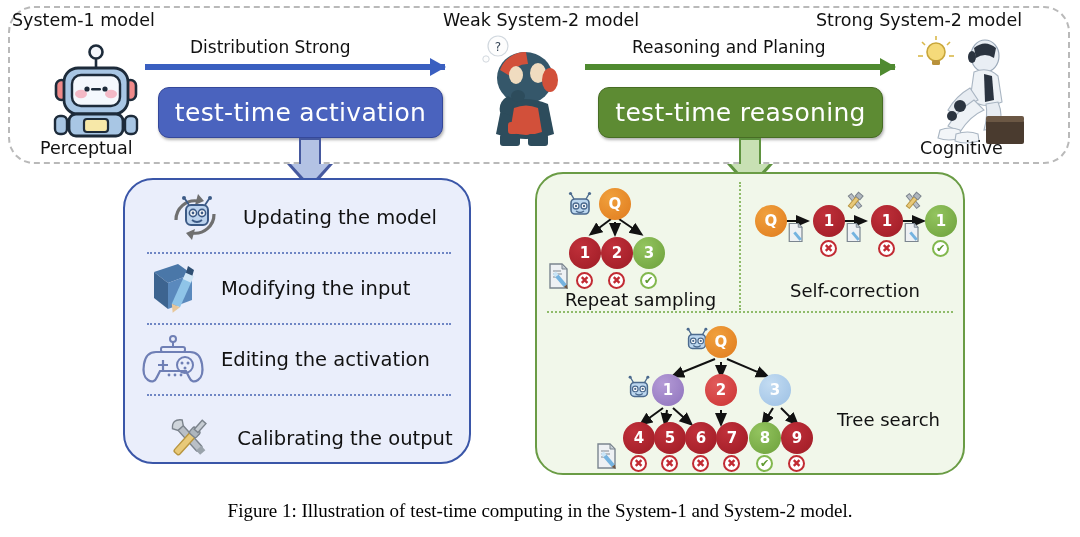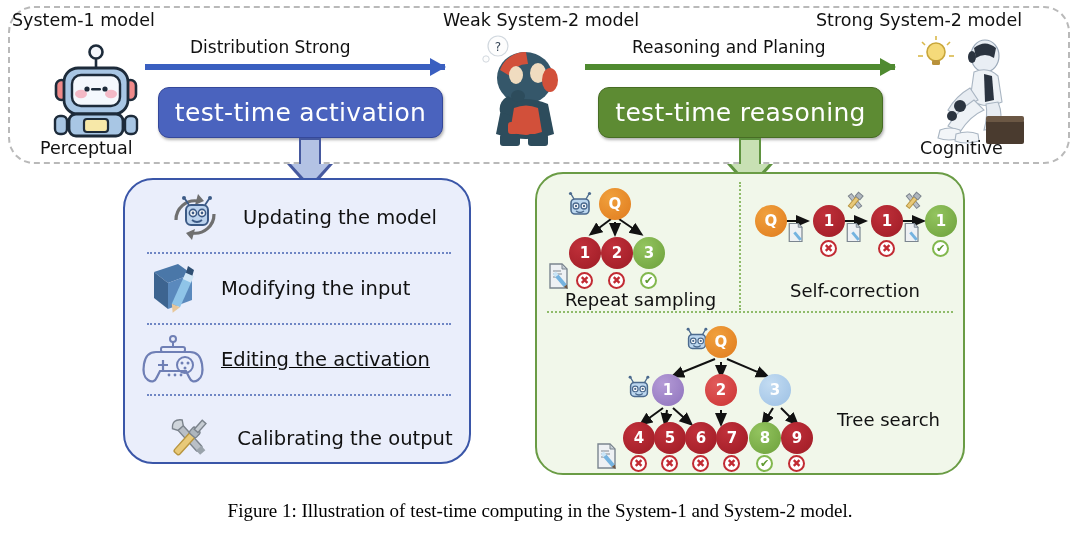--- a/index.html
+++ b/index.html
@@ -239,21 +239,21 @@
             <rect x="32" y="20" width="9" height="28" fill="#8fc4e8"></rect>
             <rect x="32" y="14" width="9" height="7" fill="#cfe6f7"></rect>
             <path d="M32 48 l4.5 8 l4.5 -8 z" fill="#e8c79a"></path>
           </g>
         </svg>
       </div>
       <div class="mtxt">Modifying the input</div>
     </div>
     <div class="msep" style="top:143px;"></div>
 
-    <div class="mrow" style="top:144px;text-decoration:underline;">
+    <div class="mrow" style="top:144px;">
       <div class="mico">
         <svg width="62" height="52" viewBox="0 0 62 52">
           <circle cx="31" cy="6" r="3" fill="none" stroke="#6f7fb5" stroke-width="2"></circle>
           <line x1="31" y1="9" x2="31" y2="15" stroke="#6f7fb5" stroke-width="2"></line>
           <rect x="19" y="14" width="24" height="5" rx="2" fill="none" stroke="#6f7fb5" stroke-width="2"></rect>
           <path d="M14 19 h34 q10 0 12 12 q2 12 -4 16 q-6 4 -9 -3 l-3 -6 h-26 l-3 6 q-3 7 -9 3 q-6 -4 -4 -16 q2 -12 12 -12 z" fill="none" stroke="#6f7fb5" stroke-width="2.2"></path>
           <path d="M16 32 h10 M21 27 v10" stroke="#6f7fb5" stroke-width="2.2"></path>
           <circle cx="43" cy="32" r="8" fill="none" stroke="#6f7fb5" stroke-width="2"></circle>
           <circle cx="40" cy="30" r="1.5" fill="#6f7fb5"></circle>
             <circle cx="46" cy="30" r="1.5" fill="#6f7fb5"></circle>

